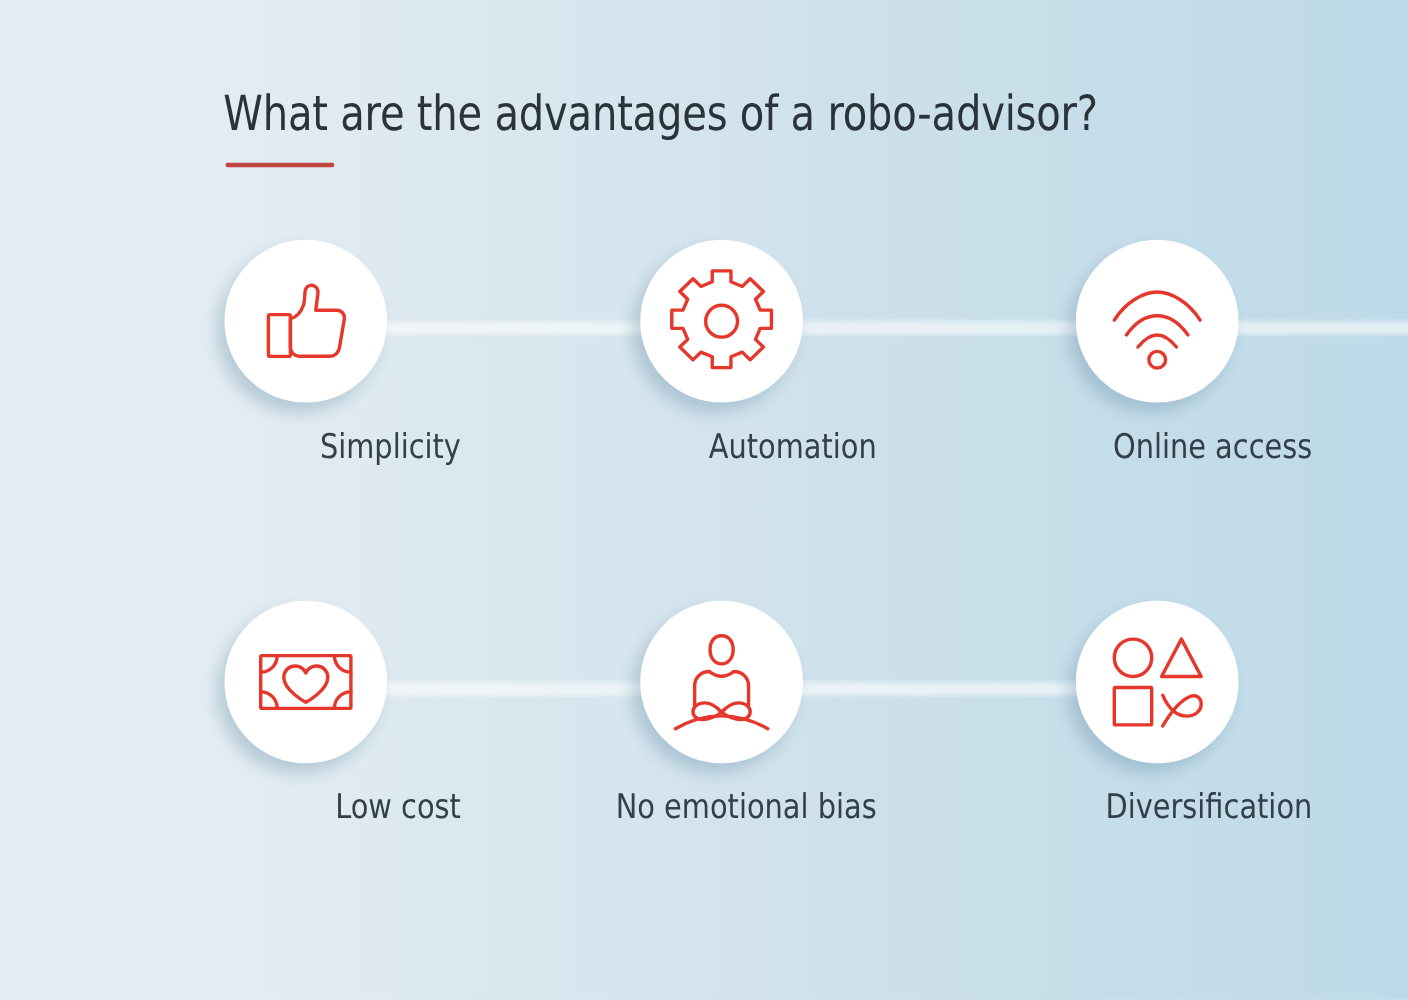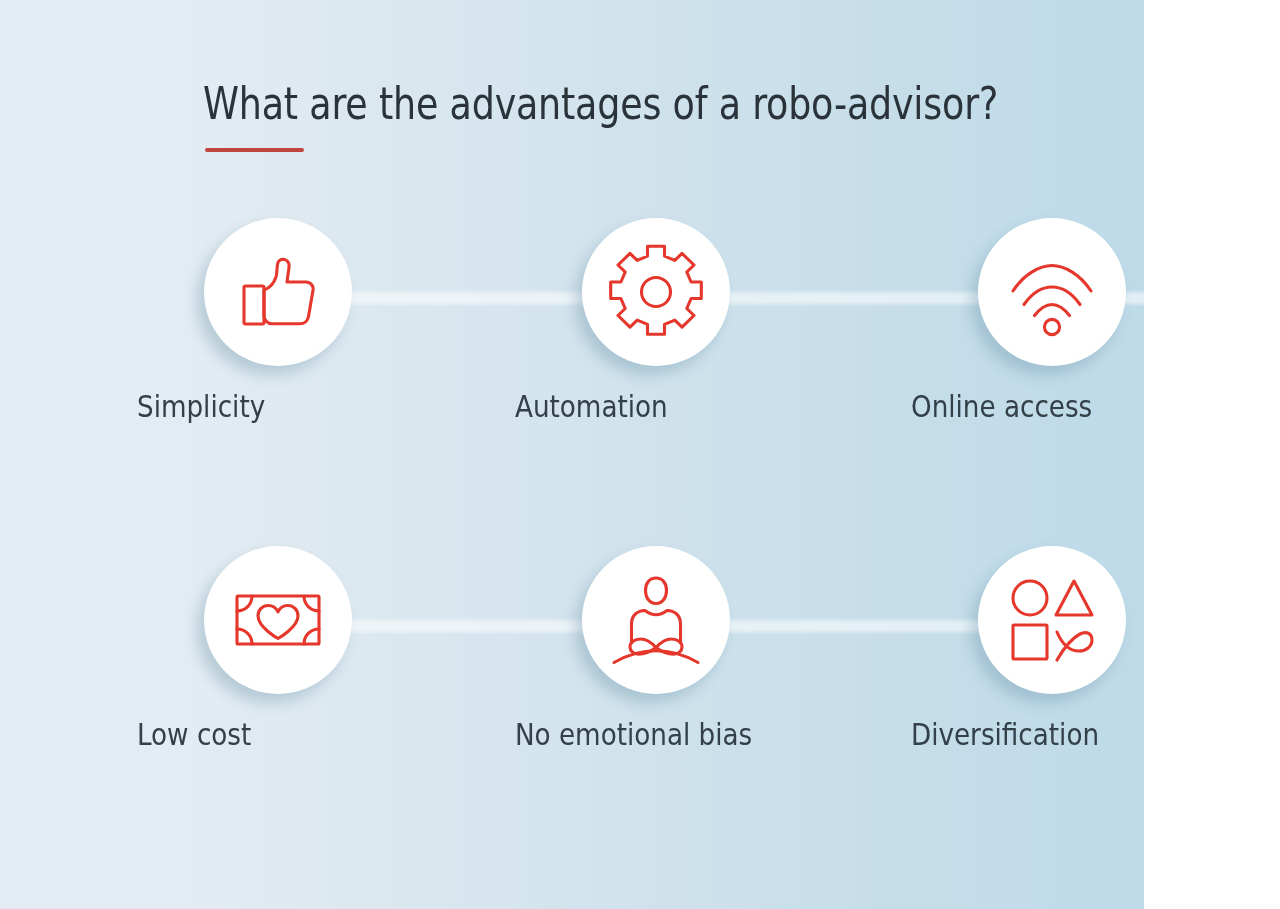--- a/index.html
+++ b/index.html
@@ -8,21 +8,21 @@
   }
   body {
     width: 1280px;
     height: 909px;
     overflow: hidden;
     font-family: "Liberation Sans", sans-serif;
   }
 
   .canvas {
     position: relative;
-    width: 1144px;
+    width: 1280px;
     height: 909px;
     background: linear-gradient(90deg, #e3ecf2 0%, #e0eaf1 18%, #d6e5ee 42%, #cbe0ea 68%, #c2dce8 86%, #bedae8 100%);
     overflow: hidden;
   }
 
   
   .title-block {
     position: absolute;
     left: 203px;
     top: 78px;
@@ -68,21 +68,21 @@
     left: 0;
     width: 1280px;
     z-index: 2;
   }
   .row.row1 { top: 218px; }
   .row.row2 { top: 546px; }
 
   .item {
     position: absolute;
     width: 300px;
-    text-align: left;
+    text-align: right;
   }
   .item.col1 { left: 128px; }
   .item.col2 { left: 506px; }
   .item.col3 { left: 902px; }
 
   .bubble {
     position: relative;
     width: 148px;
     height: 148px;
     margin: 0 auto;

